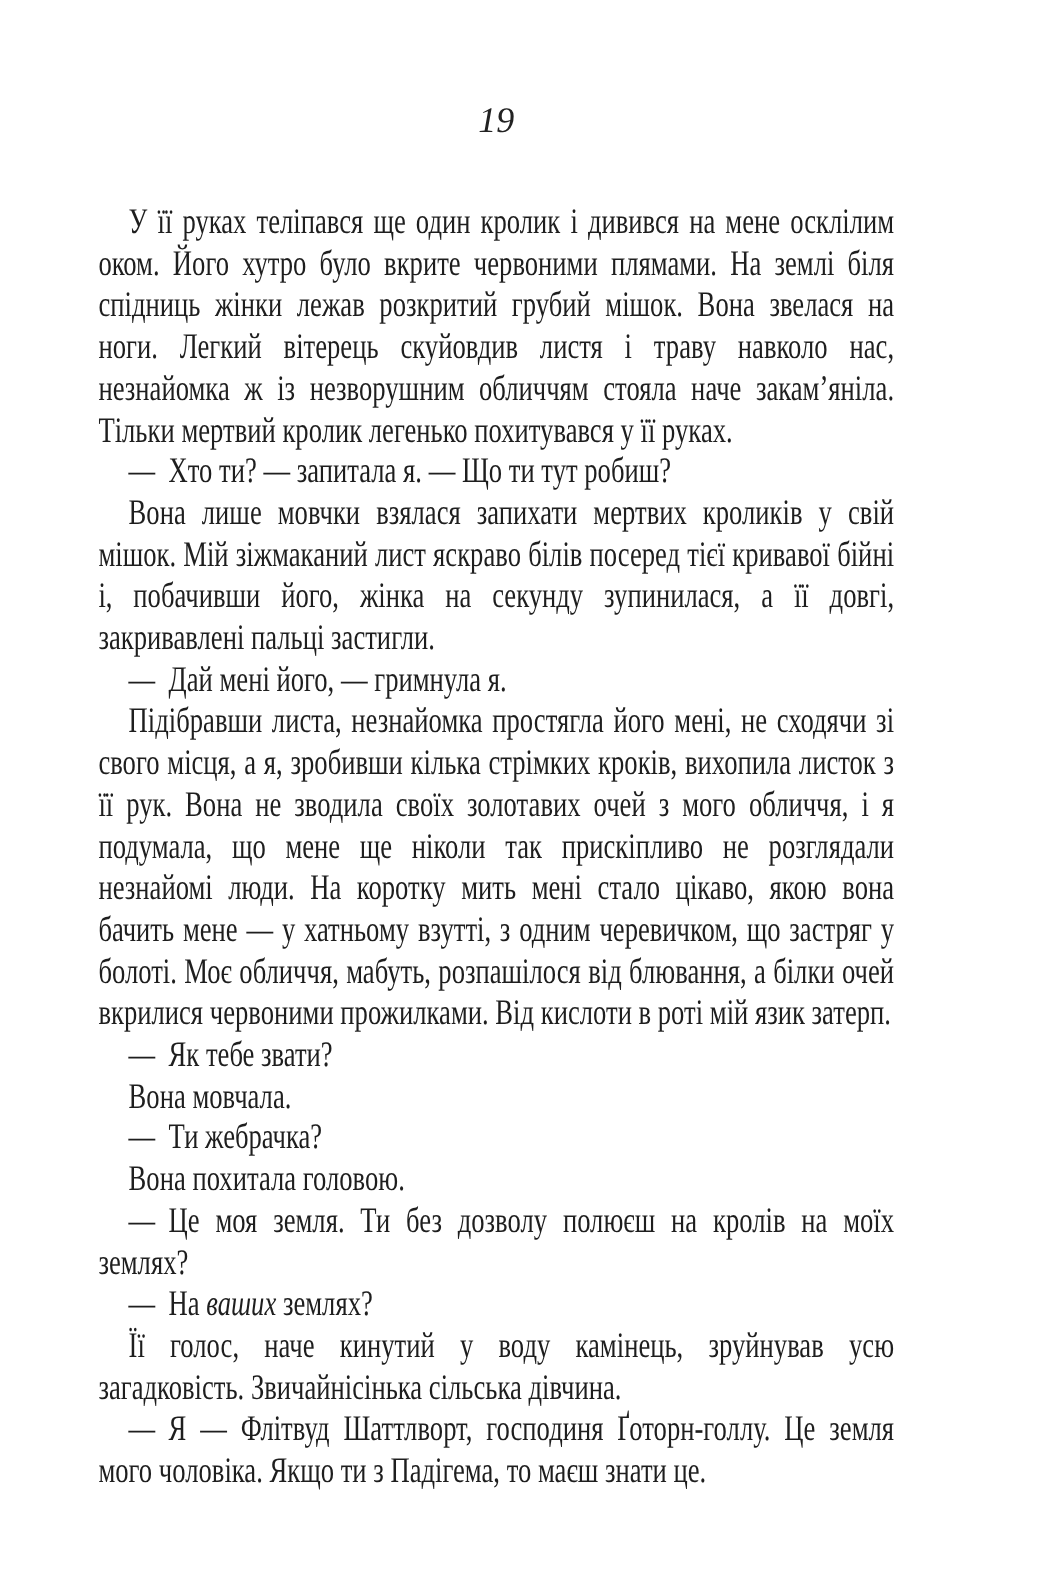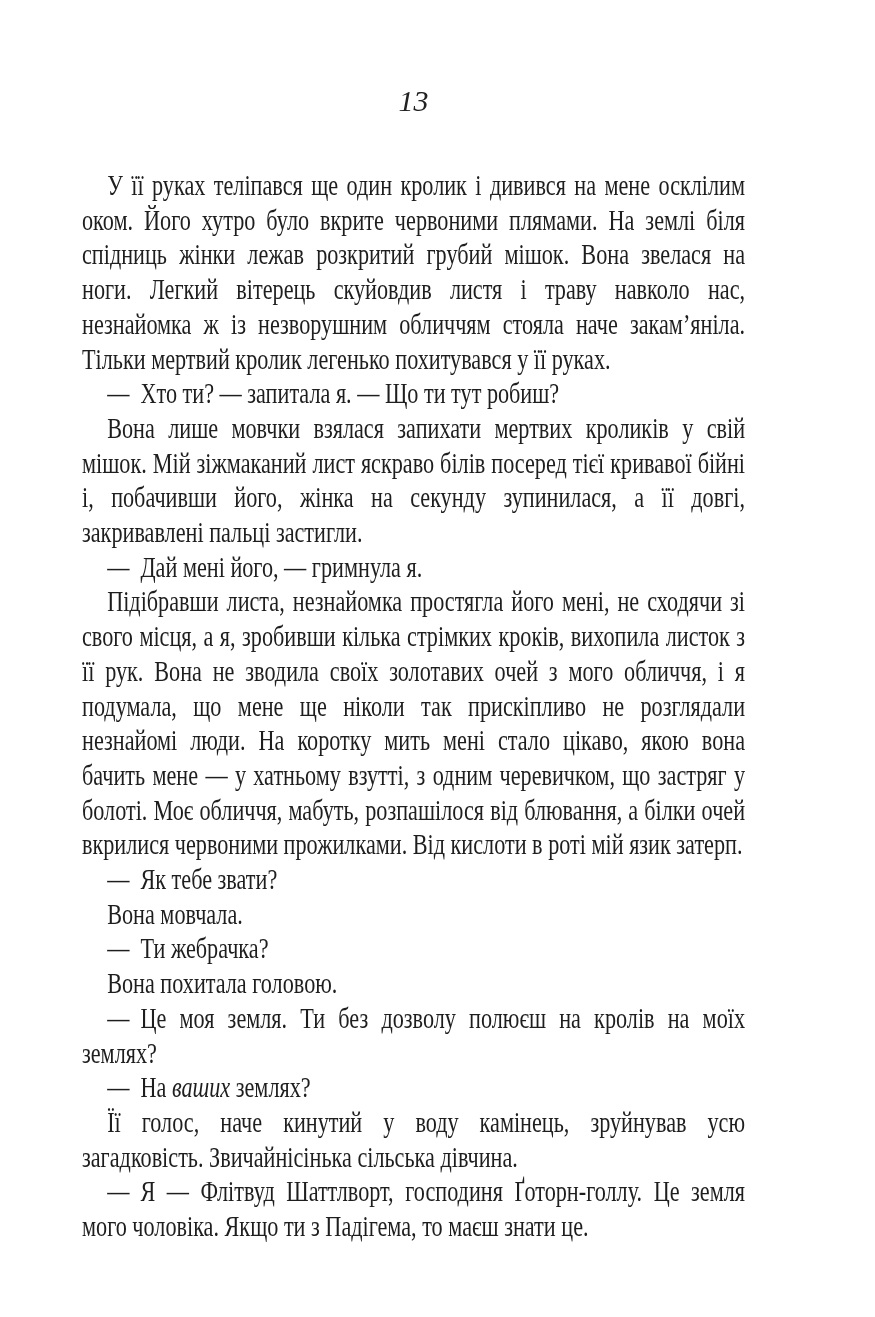--- a/index.html
+++ b/index.html
@@ -45,21 +45,21 @@
     -webkit-hyphens: auto;
   }
   .italic {
     font-style: italic;
   }
 </style>
 </head>
 <body>
 
 <div class="book-page">
-  <div class="page-number">13</div>
+  <div class="page-number">19</div>
   <div class="text-column">
       <p class="para"><span>У її руках теліпався ще один кролик і дивився на мене осклілим оком. Його хутро було вкрите червоними плямами. На землі біля спідниць жінки лежав розкритий грубий мішок. Вона звелася на ноги. Легкий вітерець скуйовдив листя і траву навколо нас, незнайомка ж із незворушним обличчям стояла наче закам’яніла. Тільки мертвий кролик легенько похитувався у її руках.</span></p>
       <p class="para"><span>— Хто ти? — запитала я. — Що ти тут робиш?</span></p>
       <p class="para"><span>Вона лише мовчки взялася запихати мертвих кроликів у свій мішок. Мій зіжмаканий лист яскраво білів посеред тієї кривавої бійні і, побачивши його, жінка на секунду зупинилася, а її довгі, закривавлені пальці застигли.</span></p>
       <p class="para"><span>— Дай мені його, — гримнула я.</span></p>
       <p class="para"><span>Підібравши листа, незнайомка простягла його мені, не сходячи зі свого місця, а я, зробивши кілька стрімких кроків, вихопила листок з її рук. Вона не зводила своїх золотавих очей з мого обличчя, і я подумала, що мене ще ніколи так прискіпливо не розглядали незнайомі люди. На коротку мить мені стало цікаво, якою вона бачить мене — у хатньому взутті, з одним черевичком, що застряг у болоті. Моє обличчя, мабуть, розпашілося від блювання, а білки очей вкрилися червоними прожилками. Від кислоти в роті мій язик затерп.</span></p>
       <p class="para"><span>— Як тебе звати?</span></p>
       <p class="para"><span>Вона мовчала.</span></p>
       <p class="para"><span>— Ти жебрачка?</span></p>
       <p class="para"><span>Вона похитала головою.</span></p>

